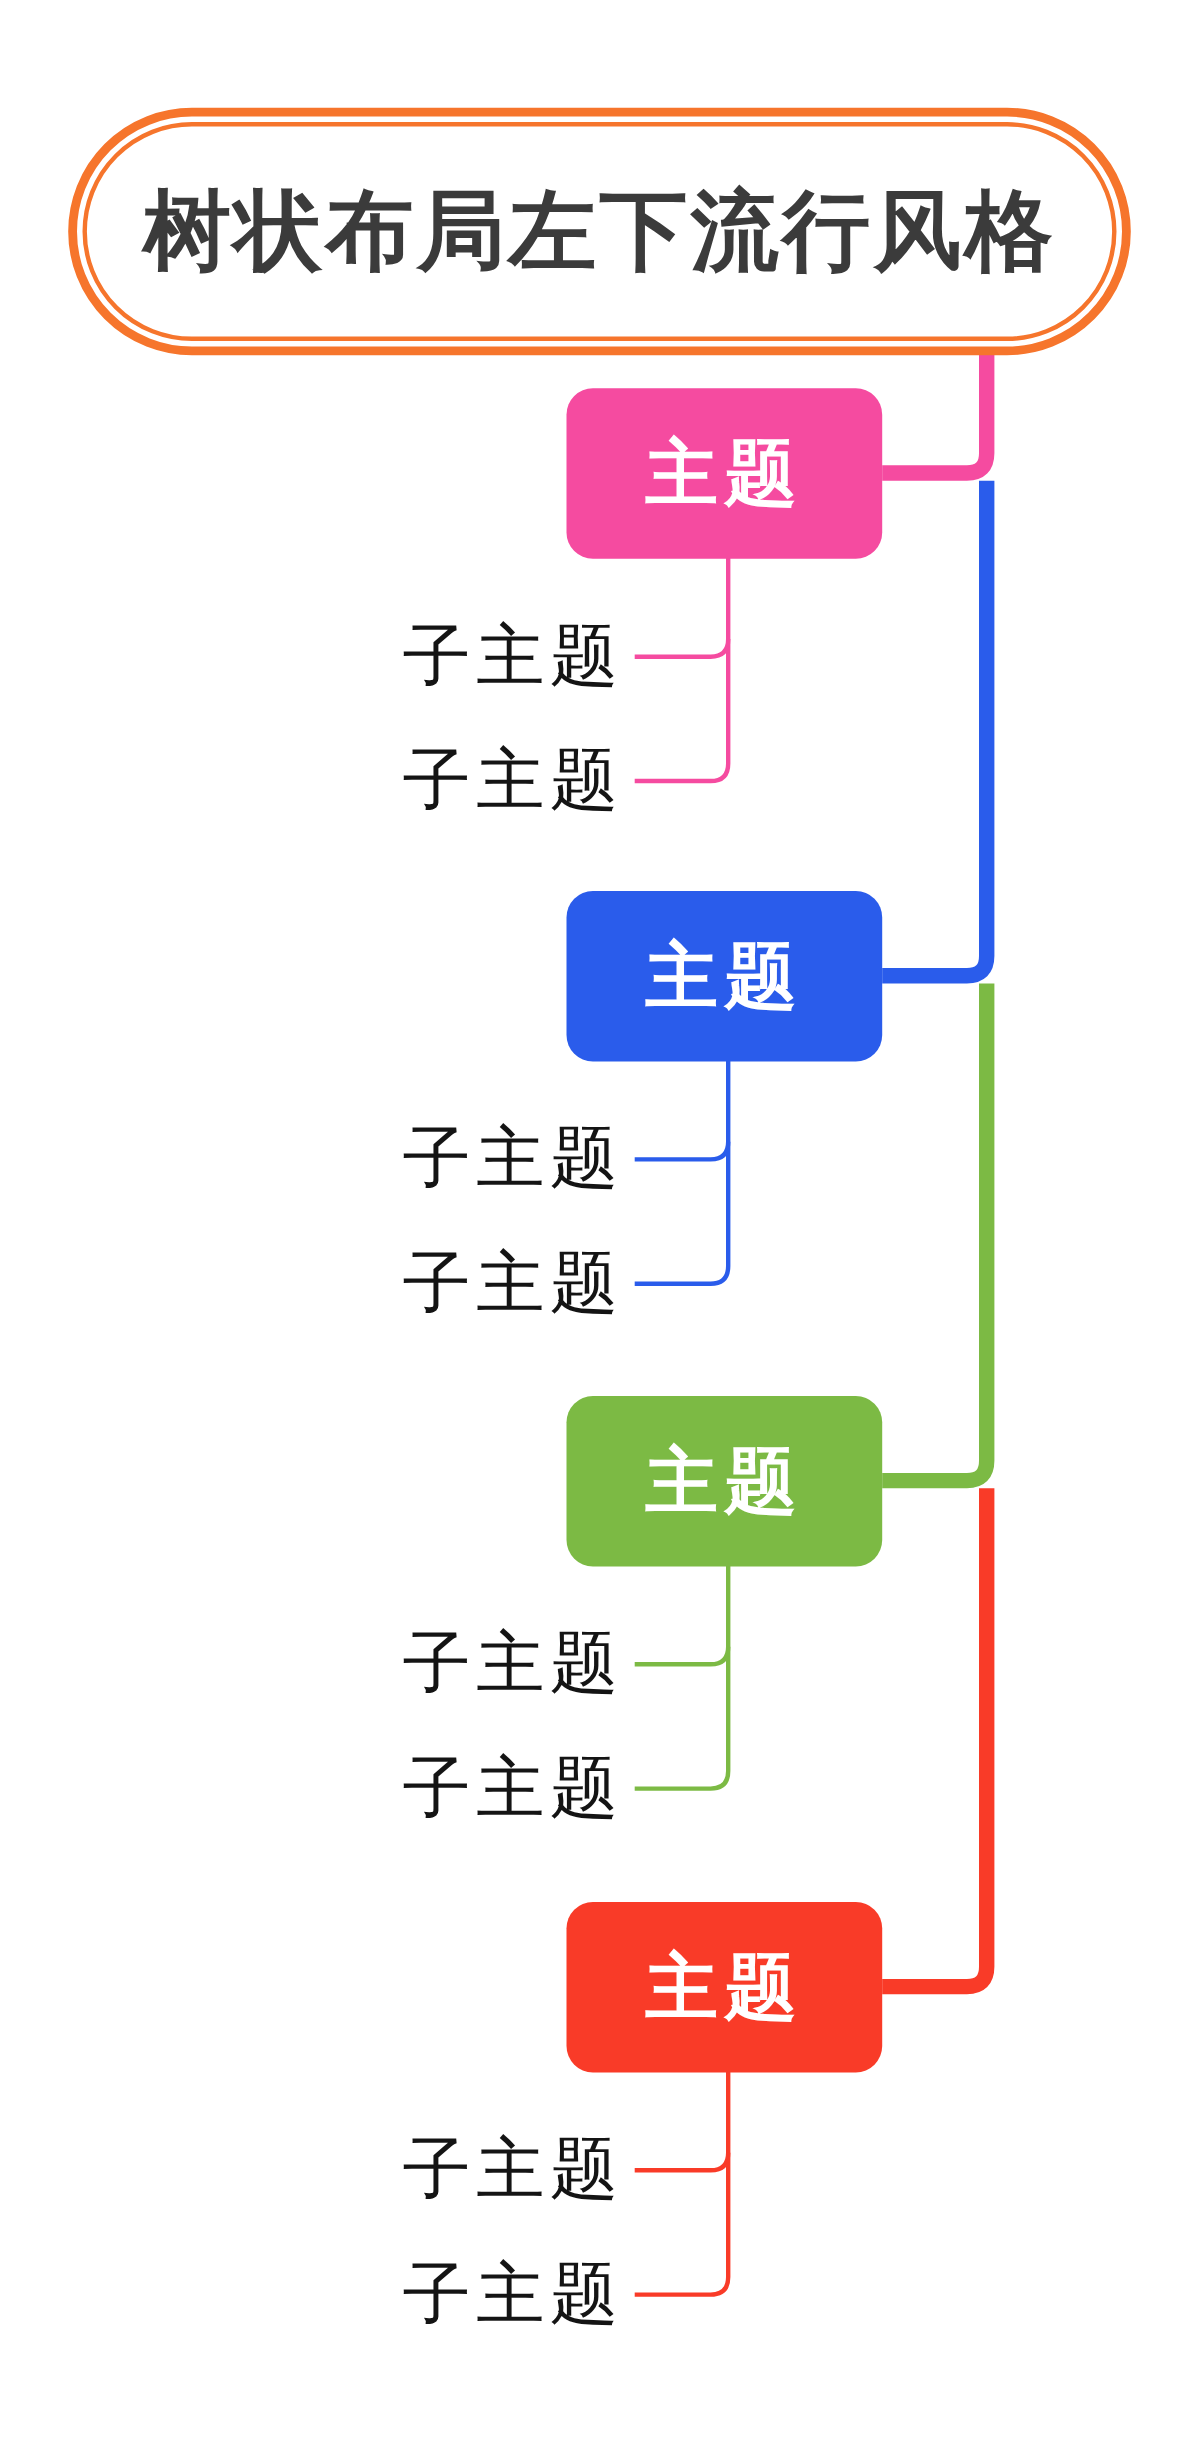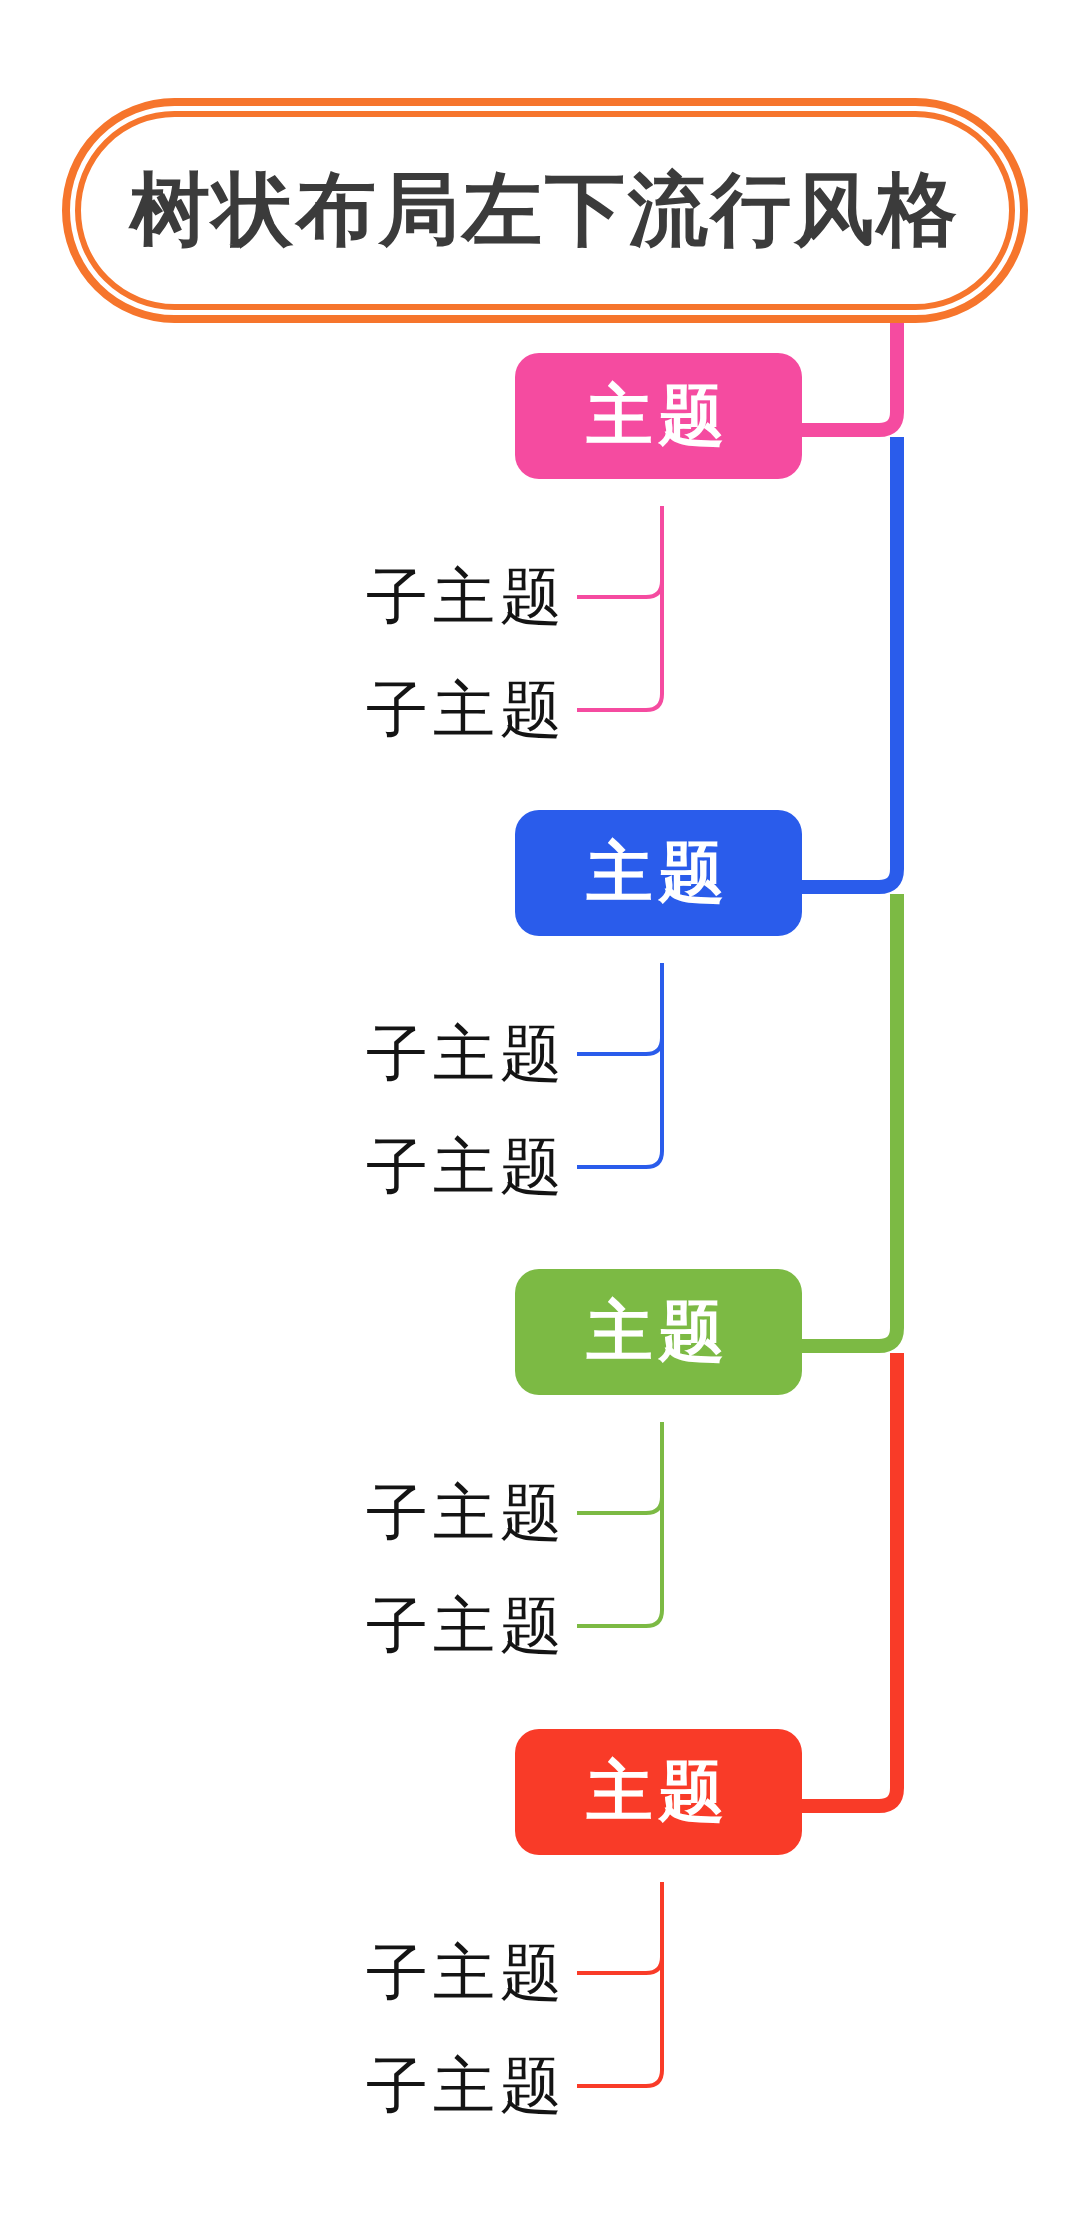--- a/index.html
+++ b/index.html
@@ -19,32 +19,32 @@
     position:absolute;left:62px;top:98px;
     width:966px;height:225px;
     box-sizing:border-box;
     border:8px solid #F6752C;
     border-radius:116px;
     background:#ffffff;
     z-index:2;
   }
   .root-inner{
     position:absolute;inset:5px;
-    border:6px solid #0c4a6e;
+    border:4px solid #0c4a6e;
     border-radius:100px;
     display:flex;align-items:center;justify-content:center;
   }
   .root-title{
     font-size:80px;font-weight:bold;letter-spacing:3px;
     color:#3B3B3B;white-space:nowrap;
   }
 
   .topic-node{
     position:absolute;left:515px;
-    width:287px;height:126px;
+    width:287px;height:155px;
     border-radius:24px;
     display:flex;align-items:center;justify-content:center;
     z-index:2;
   }
   .topic-node.n1{top:353px;}
   .topic-node.n2{top:810px;}
   .topic-node.n3{top:1269px;}
   .topic-node.n4{top:1729px;}
   .topic-label{
     font-size:66px;font-weight:bold;letter-spacing:6px;

